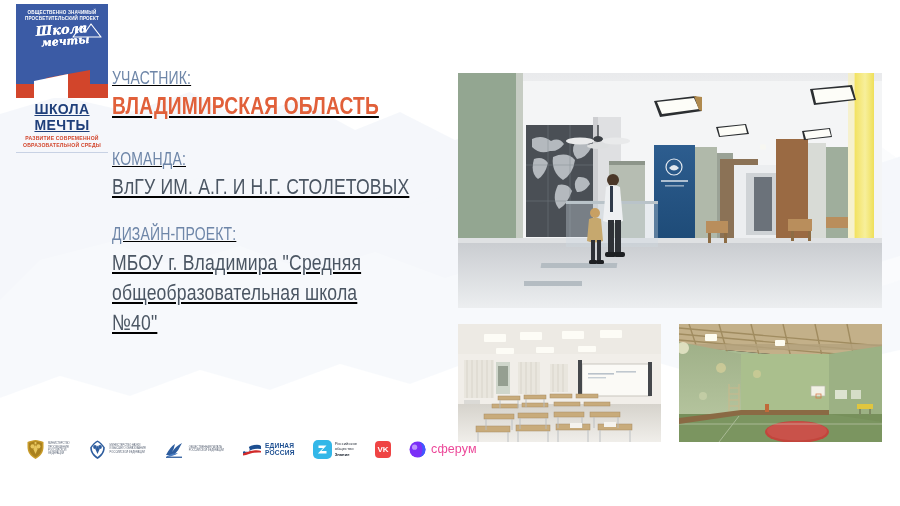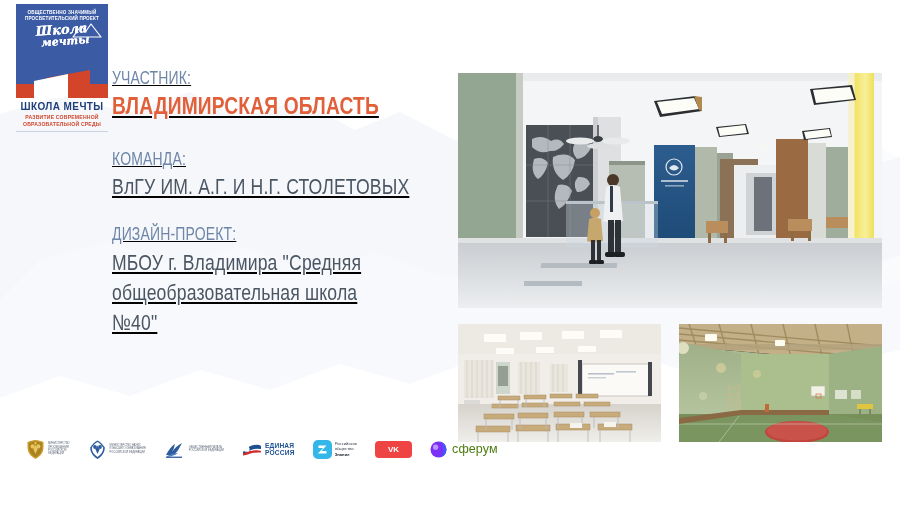--- a/index.html
+++ b/index.html
@@ -78,25 +78,26 @@
     width: 30px; height: 16px;
   }
   .logo-house {
     position: absolute;
     left: 0; right: 0; bottom: 0;
     height: 34px;
   }
   .logo-name {
     margin-top: 3px;
     text-align: center;
-    font-size: 10px;
+    font-size: 14px;
     font-weight: 700;
     letter-spacing: 0.4px;
     color: #1f3f7a;
     font-family: "Liberation Sans", sans-serif;
+    text-decoration: underline;
   }
   .logo-sub {
     margin-top: 2px;
     text-align: center;
     font-size: 5.1px;
     line-height: 6.6px;
     font-weight: 700;
     letter-spacing: 0.2px;
     color: #d2452b;
     font-family: "Liberation Sans", sans-serif;
@@ -198,25 +199,25 @@
     color: #1d4f91; letter-spacing: 0.2px;
     font-family: "Liberation Sans", sans-serif;
   }
   .partner-znanie-text { display: flex; flex-direction: column; justify-content: center; }
   .partner-znanie-text span {
     font-size: 4.2px; line-height: 5.2px; color: #333a45;
     font-family: "Liberation Sans", sans-serif; white-space: nowrap;
   }
   .partner-znanie-text span.b { font-weight: 700; color: #1b2430; }
   .sferum-text {
-    font-size: 12.5px; color: #4d7c0f; letter-spacing: 0.1px;
+    font-size: 12.5px; color: #ec4899; letter-spacing: 0.1px;
     font-family: "Liberation Sans", sans-serif;
   }
   .vk-badge {
-    width: 37px; height: 17px; border-radius: 4px;
+    width: 16px; height: 17px; border-radius: 4px;
     background: #ef4444; display: flex; align-items: center; justify-content: center;
   }
   .vk-badge span { color: #fff; font-size: 8px; font-weight: 700; font-family: "Liberation Sans", sans-serif; }
 </style>
 </head>
 <body>
 
 <div class="slide">
 
   <svg class="watermark" viewBox="0 0 900 506" preserveAspectRatio="none" aria-hidden="true">

